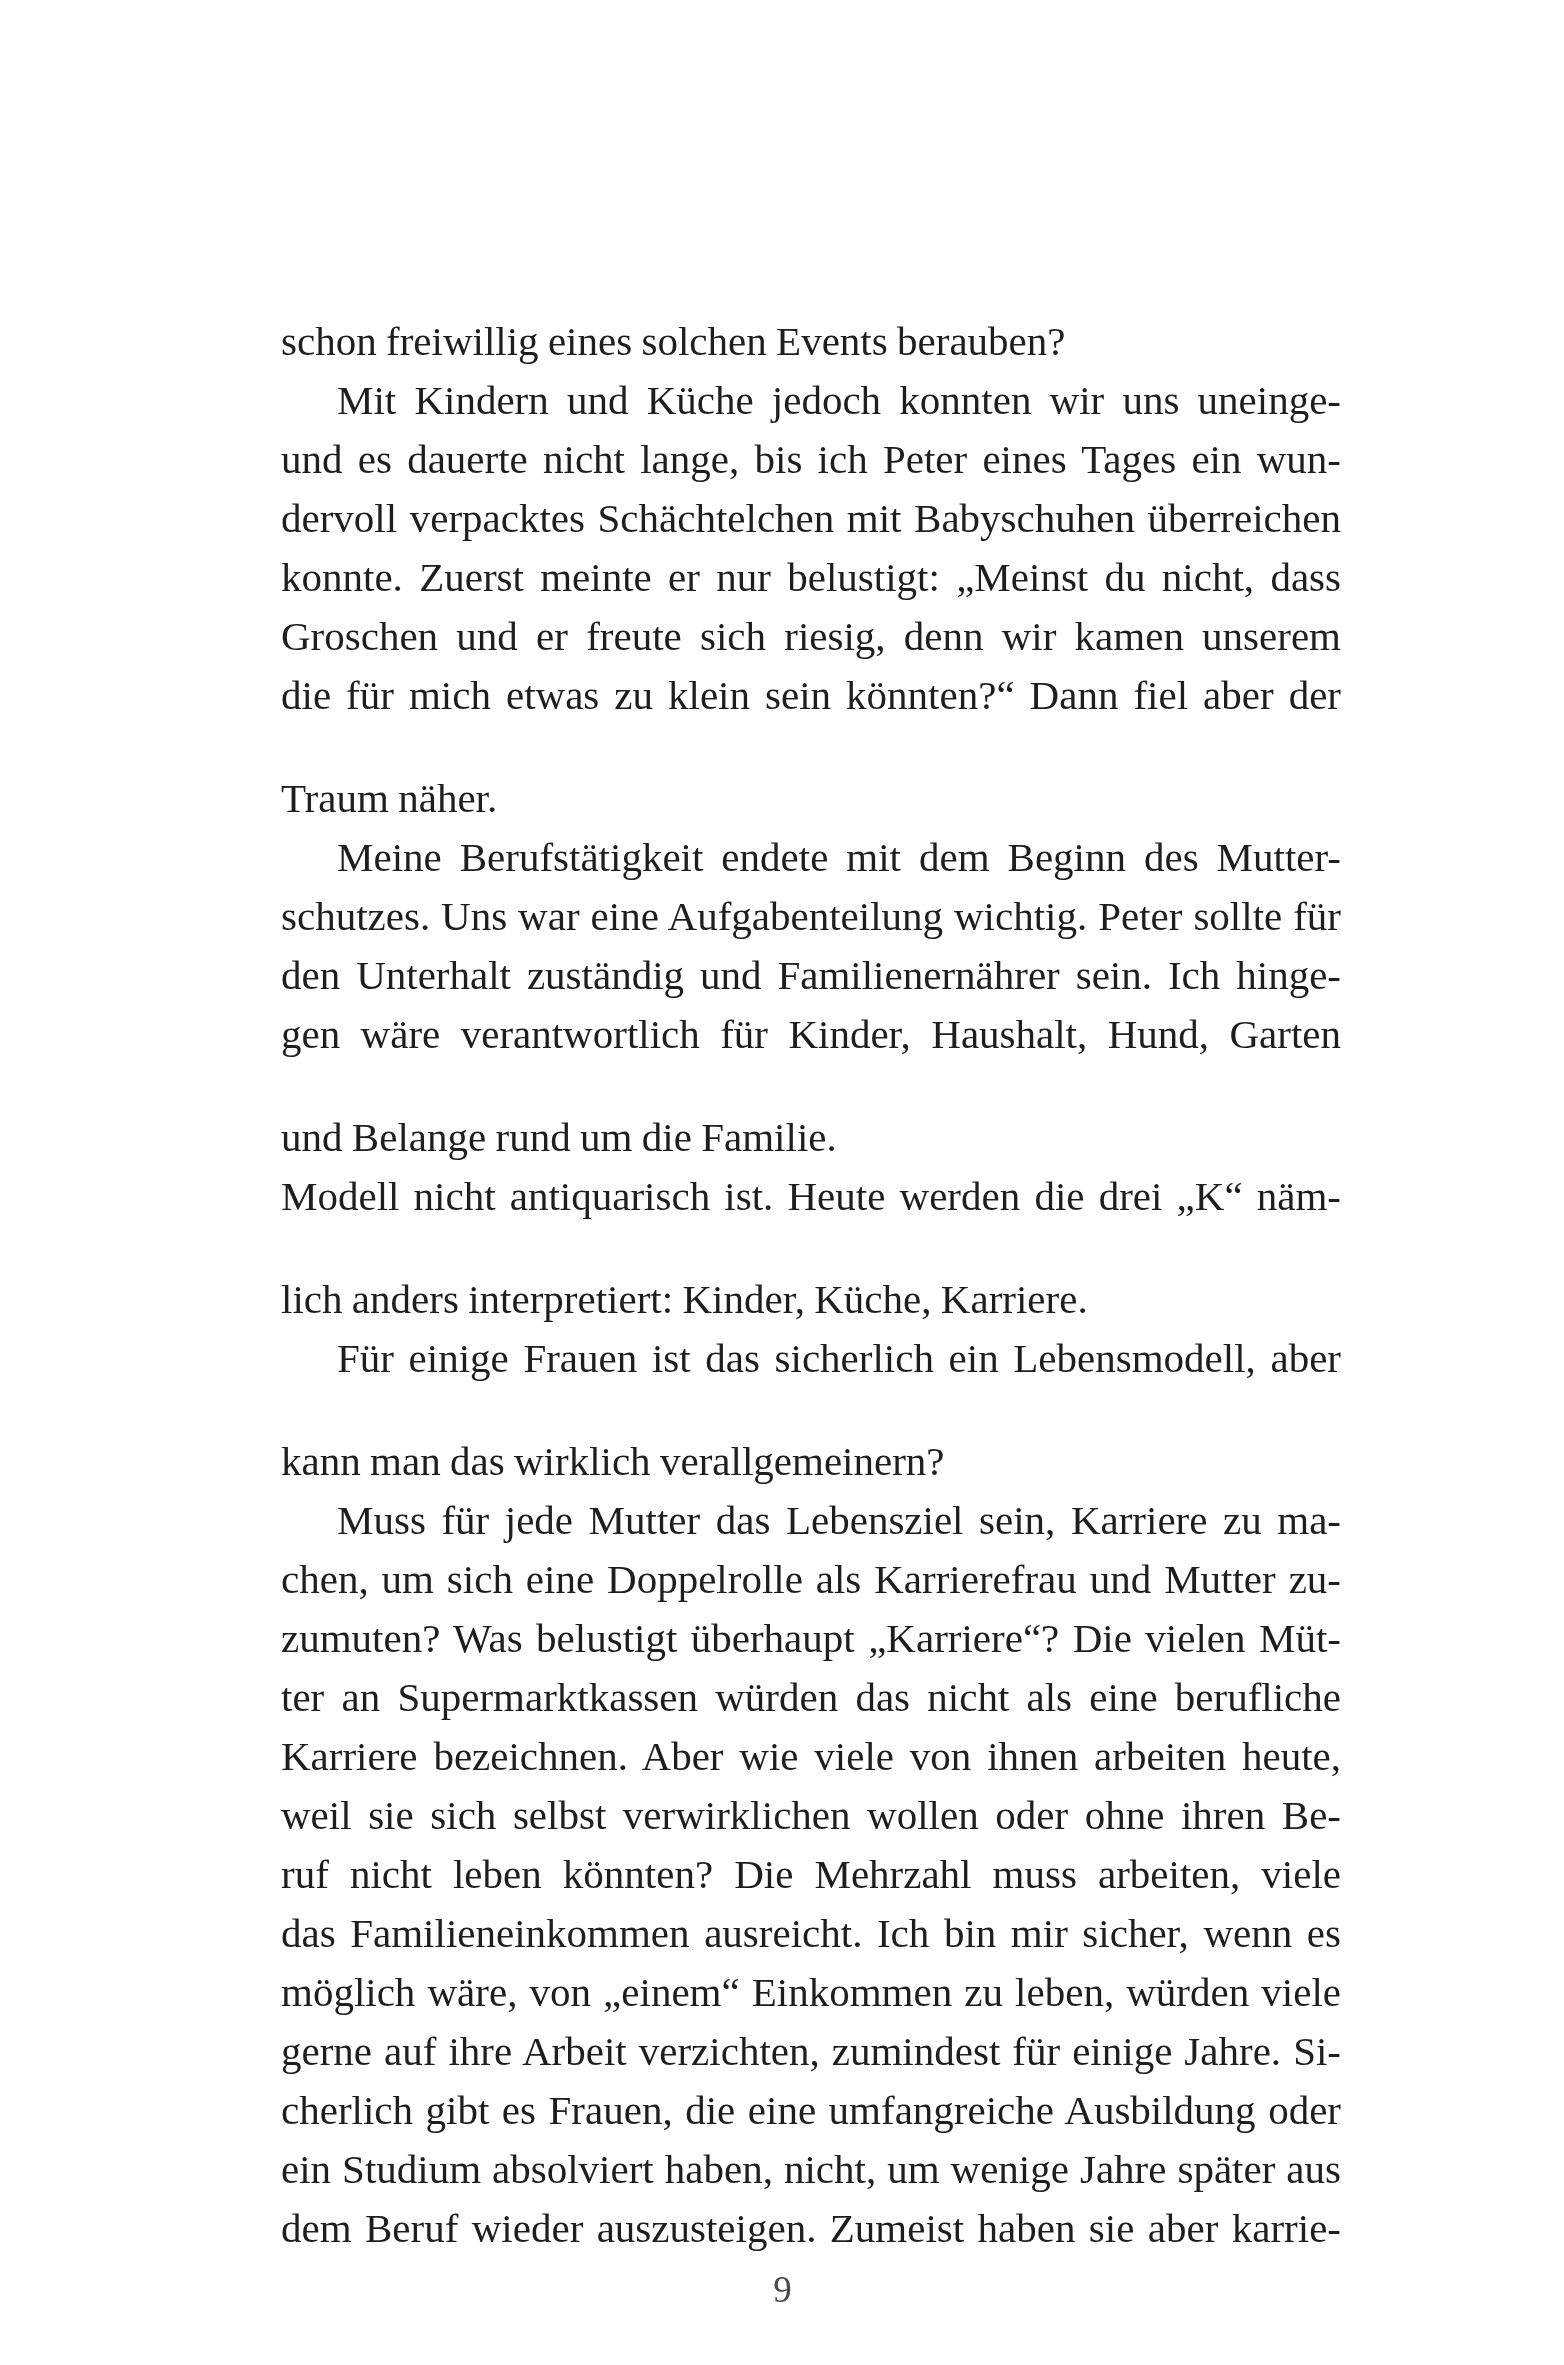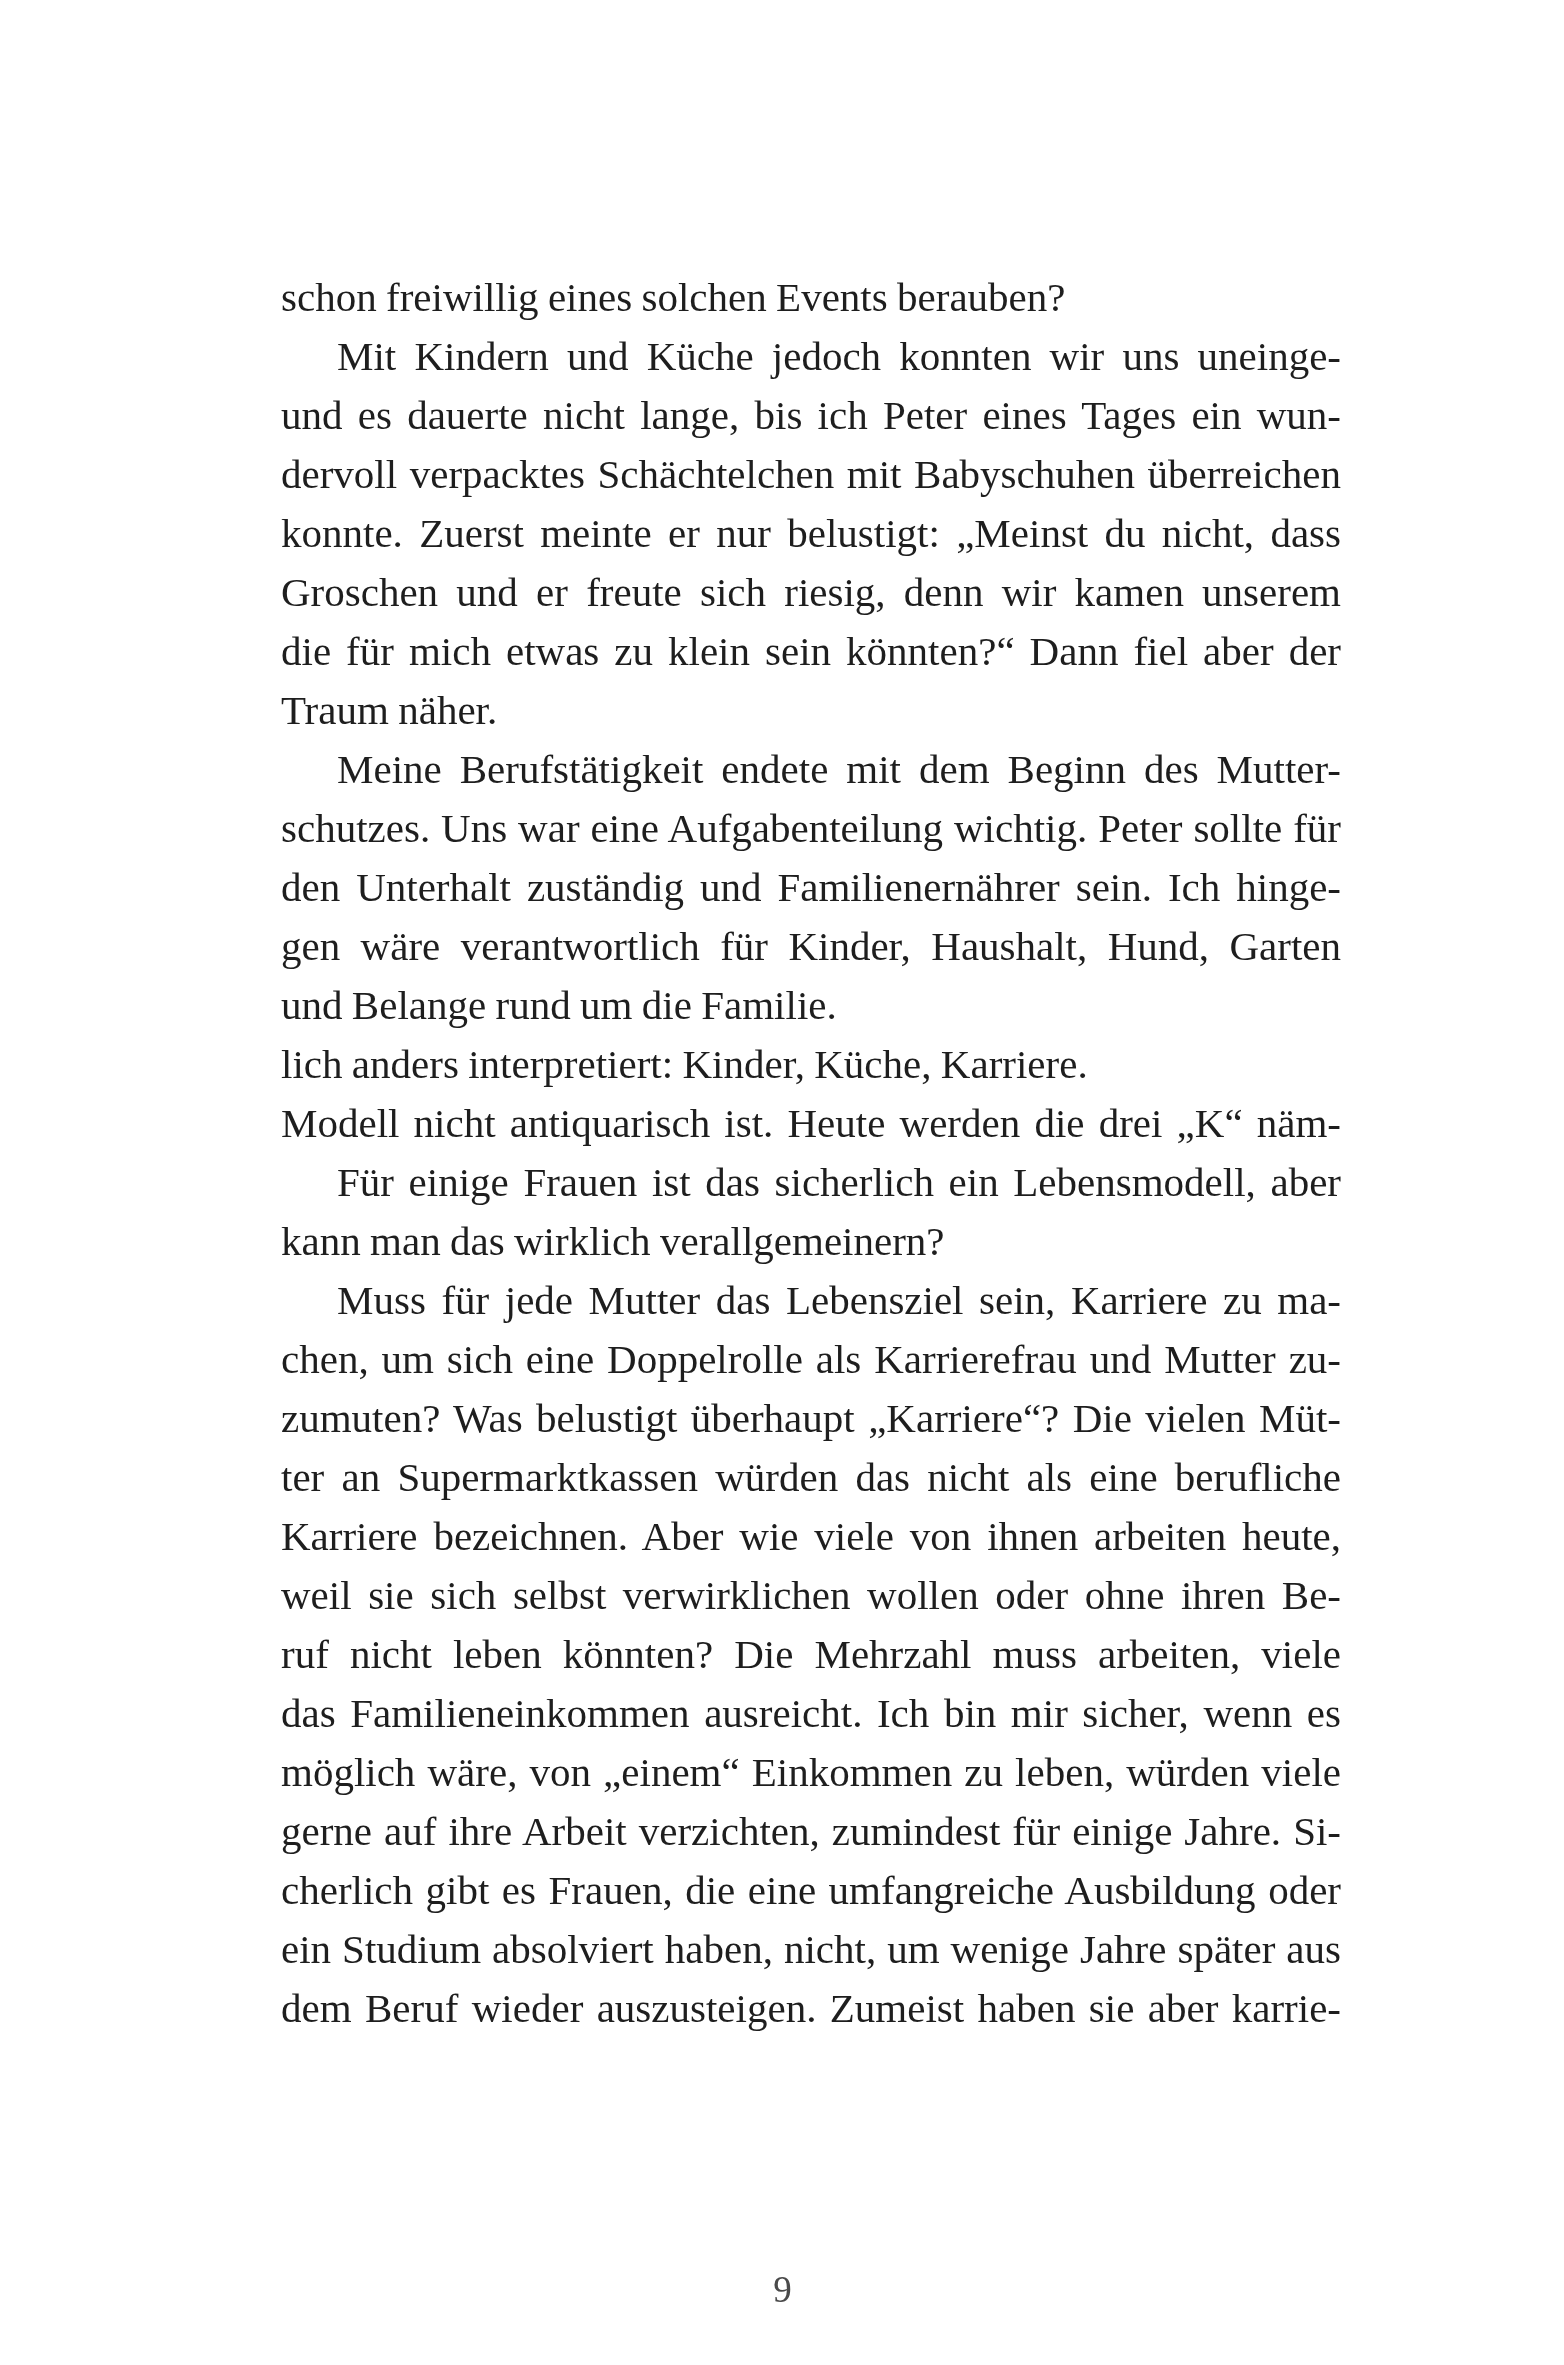--- a/index.html
+++ b/index.html
@@ -33,20 +33,21 @@
   .line {
     display: block;
     height: 59px;
     white-space: nowrap;
     text-align: justify;
     text-align-last: justify;
     word-spacing: -0.9px;
   }
   .line.last {
     text-align-last: left;
+    margin-top: 44px;
   }
   .line.indent {
     padding-left: 56px;
   }
   .page-number {
     position: absolute;
     left: 0;
     width: 1565px;
     top: 2266px;
     text-align: center;
@@ -67,22 +68,22 @@
     <span class="line">dervoll verpacktes Schächtelchen mit Babyschuhen überreichen</span>
     <span class="line">konnte. Zuerst meinte er nur belustigt: „Meinst du nicht, dass</span>
     <span class="line">Groschen und er freute sich riesig, denn wir kamen unserem</span>
     <span class="line">die für mich etwas zu klein sein könnten?“ Dann fiel aber der</span>
     <span class="line last">Traum näher.</span>
     <span class="line indent">Meine Berufstätigkeit endete mit dem Beginn des Mutter-</span>
     <span class="line">schutzes. Uns war eine Aufgabenteilung wichtig. Peter sollte für</span>
     <span class="line">den Unterhalt zuständig und Familienernährer sein. Ich hinge-</span>
     <span class="line">gen wäre verantwortlich für Kinder, Haushalt, Hund, Garten</span>
     <span class="line last">und Belange rund um die Familie.</span>
+    <span class="line">Modell nicht antiquarisch ist. Heute werden die drei „K“ näm-</span>
     <span class="line last">lich anders interpretiert: Kinder, Küche, Karriere.</span>
-    <span class="line">Modell nicht antiquarisch ist. Heute werden die drei „K“ näm-</span>
     <span class="line indent">Für einige Frauen ist das sicherlich ein Lebensmodell, aber</span>
     <span class="line last">kann man das wirklich verallgemeinern?</span>
     <span class="line indent">Muss für jede Mutter das Lebensziel sein, Karriere zu ma-</span>
     <span class="line">chen, um sich eine Doppelrolle als Karrierefrau und Mutter zu-</span>
     <span class="line">zumuten? Was belustigt überhaupt „Karriere“? Die vielen Müt-</span>
     <span class="line">ter an Supermarktkassen würden das nicht als eine berufliche</span>
     <span class="line">Karriere bezeichnen. Aber wie viele von ihnen arbeiten heute,</span>
     <span class="line">weil sie sich selbst verwirklichen wollen oder ohne ihren Be-</span>
     <span class="line">ruf nicht leben könnten? Die Mehrzahl muss arbeiten, viele</span>
     <span class="line">das Familieneinkommen ausreicht. Ich bin mir sicher, wenn es</span>

